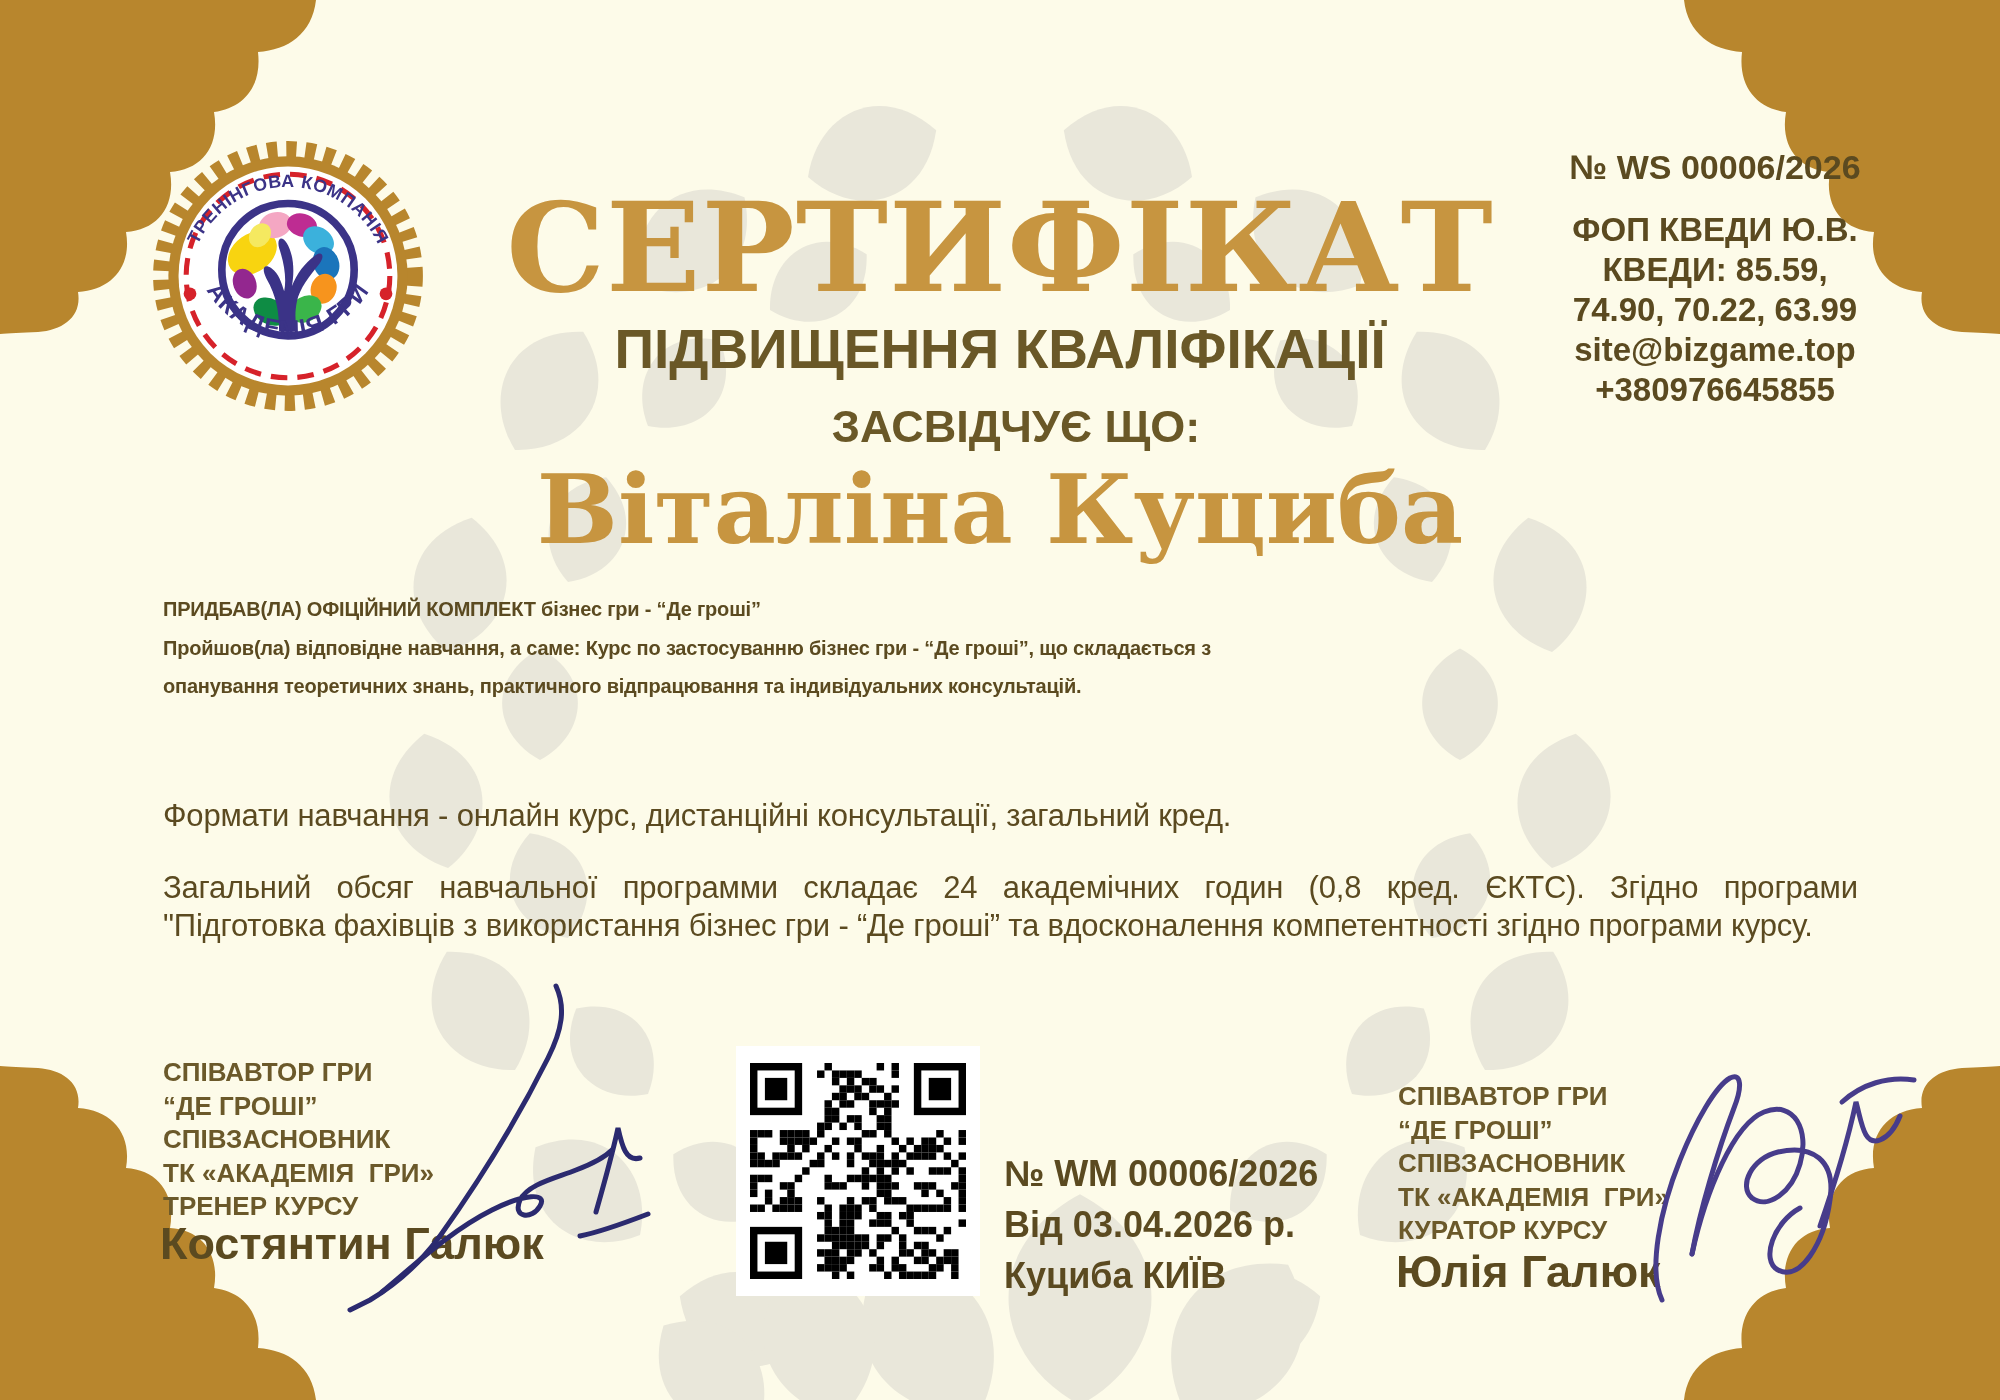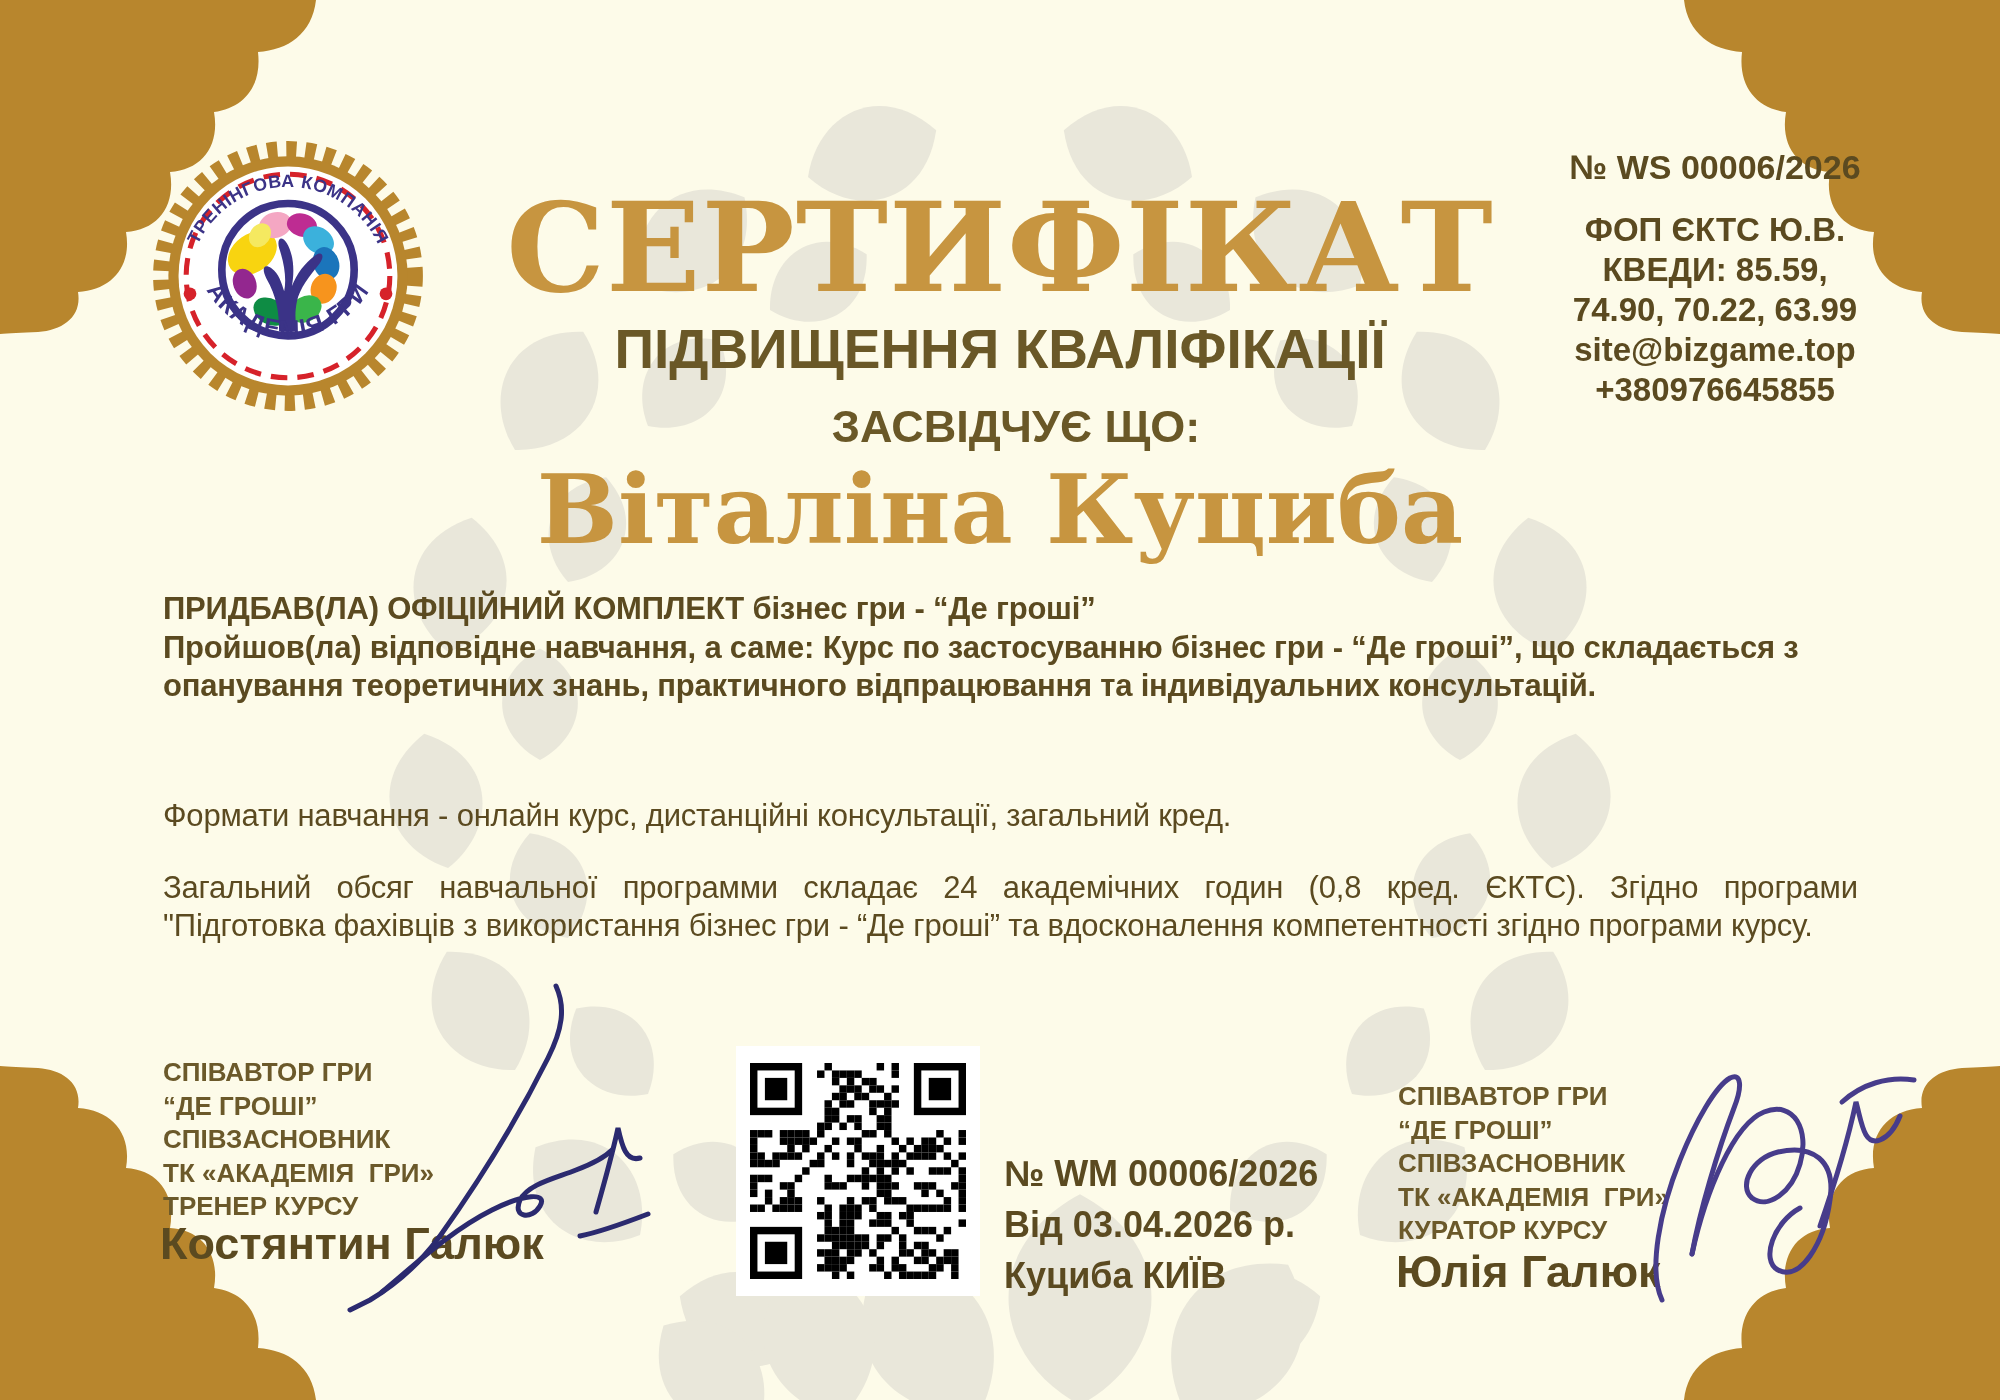--- a/index.html
+++ b/index.html
@@ -40,21 +40,21 @@
   
   .head-right{
     position:absolute;left:1565px;top:150px;width:300px;
     text-align:center;color:#5B4A20;font-weight:bold;
   }
   .head-right .certno{font-size:34px;line-height:1.0;margin-bottom:26px;white-space:nowrap;}
   .head-right .orgline{font-size:33px;line-height:40px;white-space:nowrap;}
   
   .para{position:absolute;left:163px;color:#5B4A20;}
   .p1{top:590px;font-weight:bold;}
-  .p1 .line{font-size:31px;line-height:38.5px;white-space:pre;letter-spacing:-0.2px;}
+  .p1 .line{font-size:20px;line-height:38.5px;white-space:pre;letter-spacing:-0.2px;}
   .p2{top:797px;font-weight:normal;}
   .p2 .line{font-size:31px;line-height:38.5px;white-space:pre;letter-spacing:-0.2px;}
   .p2 .line.wide{word-spacing:0.55em;margin-top:33px;}
   
   .signer{position:absolute;color:#6B592A;font-weight:bold;}
   .signer .role{font-size:26px;line-height:33.5px;white-space:pre;}
   .signer-left{left:163px;top:1056px;}
   .signer-right{left:1398px;top:1080px;}
   .signer-name{position:absolute;color:#5B4A20;font-weight:bold;font-size:45px;white-space:nowrap;}
   .name-left{left:160px;top:1218px;}
@@ -168,21 +168,21 @@
     </text>
   </svg>
 
   <div class="center-col cert-title">СЕРТИФІКАТ</div>
   <div class="center-col cert-subtitle">ПІДВИЩЕННЯ КВАЛІФІКАЦІЇ</div>
   <div class="center-col cert-certifies">ЗАСВІДЧУЄ ЩО:</div>
   <div class="center-col cert-name">Віталіна Куциба</div>
 
   <div class="head-right">
     <div class="certno">№ WS 00006/2026</div>
-    <div class="orgline">ФОП ЄКТС Ю.В.</div>
+    <div class="orgline">ФОП КВЕДИ Ю.В.</div>
     <div class="orgline">КВЕДИ: 85.59,</div>
     <div class="orgline">74.90, 70.22, 63.99</div>
     <div class="orgline">site@bizgame.top</div>
     <div class="orgline">+380976645855</div>
   </div>
 
   <div class="para p1">
     <div class="line">ПРИДБАВ(ЛА) ОФІЦІЙНИЙ КОМПЛЕКТ бізнес гри - “Де гроші”</div>
     <div class="line">Пройшов(ла) відповідне навчання, а саме: Курс по застосуванню бізнес гри - “Де гроші”, що складається з</div>
     <div class="line">опанування теоретичних знань, практичного відпрацювання та індивідуальних консультацій.</div>

